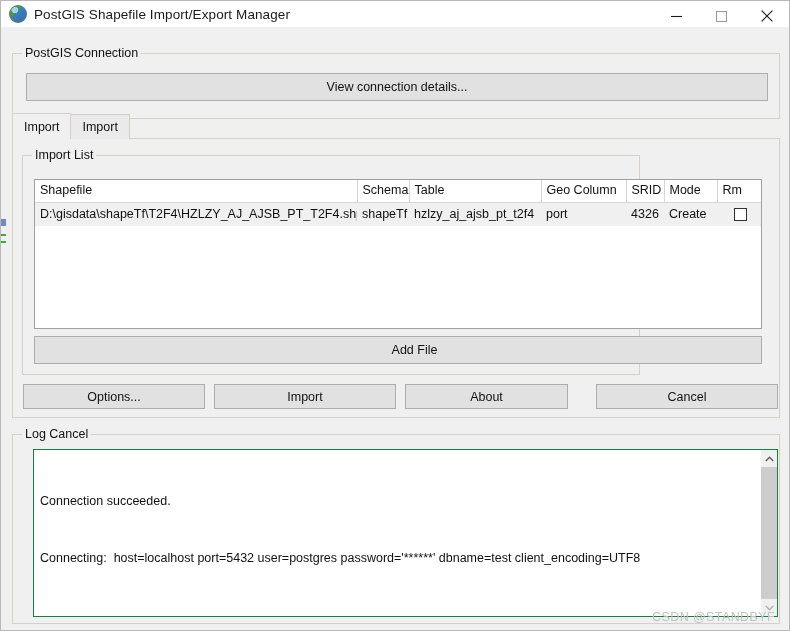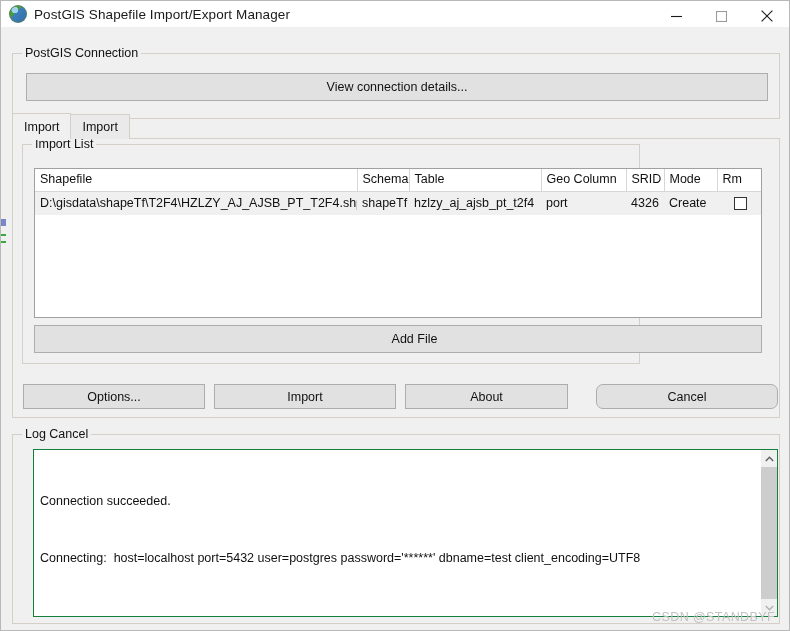--- a/index.html
+++ b/index.html
@@ -278,21 +278,21 @@
     <div class="tab active">
       <span>Import</span>
     </div>
     <div class="tab inactive">
       <span>Import</span>
     </div>
   </div>
 
   <div class="tabpanel">
 
-    <div class="group" style="left:9px; top:5px; width:618px; height:220px;">
+    <div class="group" style="left:9px; top:16px; width:618px; height:220px;">
       <span class="group-title">Import List</span>
 
       <div class="tablebox" style="left:11px; top:23px; width:728px; height:150px;">
         <table class="imp">
           <colgroup>
             <col style="width:322px">
             <col style="width:52px">
             <col style="width:132px">
             <col style="width:85px">
             <col style="width:38px">
@@ -333,21 +333,21 @@
 
     <div class="btn" style="position:absolute; left:10px; top:245px; width:182px; height:25px;">
       <span>Options...</span>
     </div>
     <div class="btn" style="position:absolute; left:201px; top:245px; width:182px; height:25px;">
       <span>Import</span>
     </div>
     <div class="btn" style="position:absolute; left:392px; top:245px; width:163px; height:25px;">
       <span>About</span>
     </div>
-    <div class="btn" style="position:absolute; left:583px; top:245px; width:182px; height:25px;border-radius:7px;">
+    <div class="btn" style="position:absolute; left:583px; top:245px; width:182px; height:25px;">
       <span>Cancel</span>
     </div>
   </div>
   <div class="tab-cover"></div>
 
   <div class="group" style="left:11px; top:433px; width:768px; height:190px;">
     <span class="group-title">Log Cancel</span>
 
     <div class="logbox">
       <div class="logtext">

